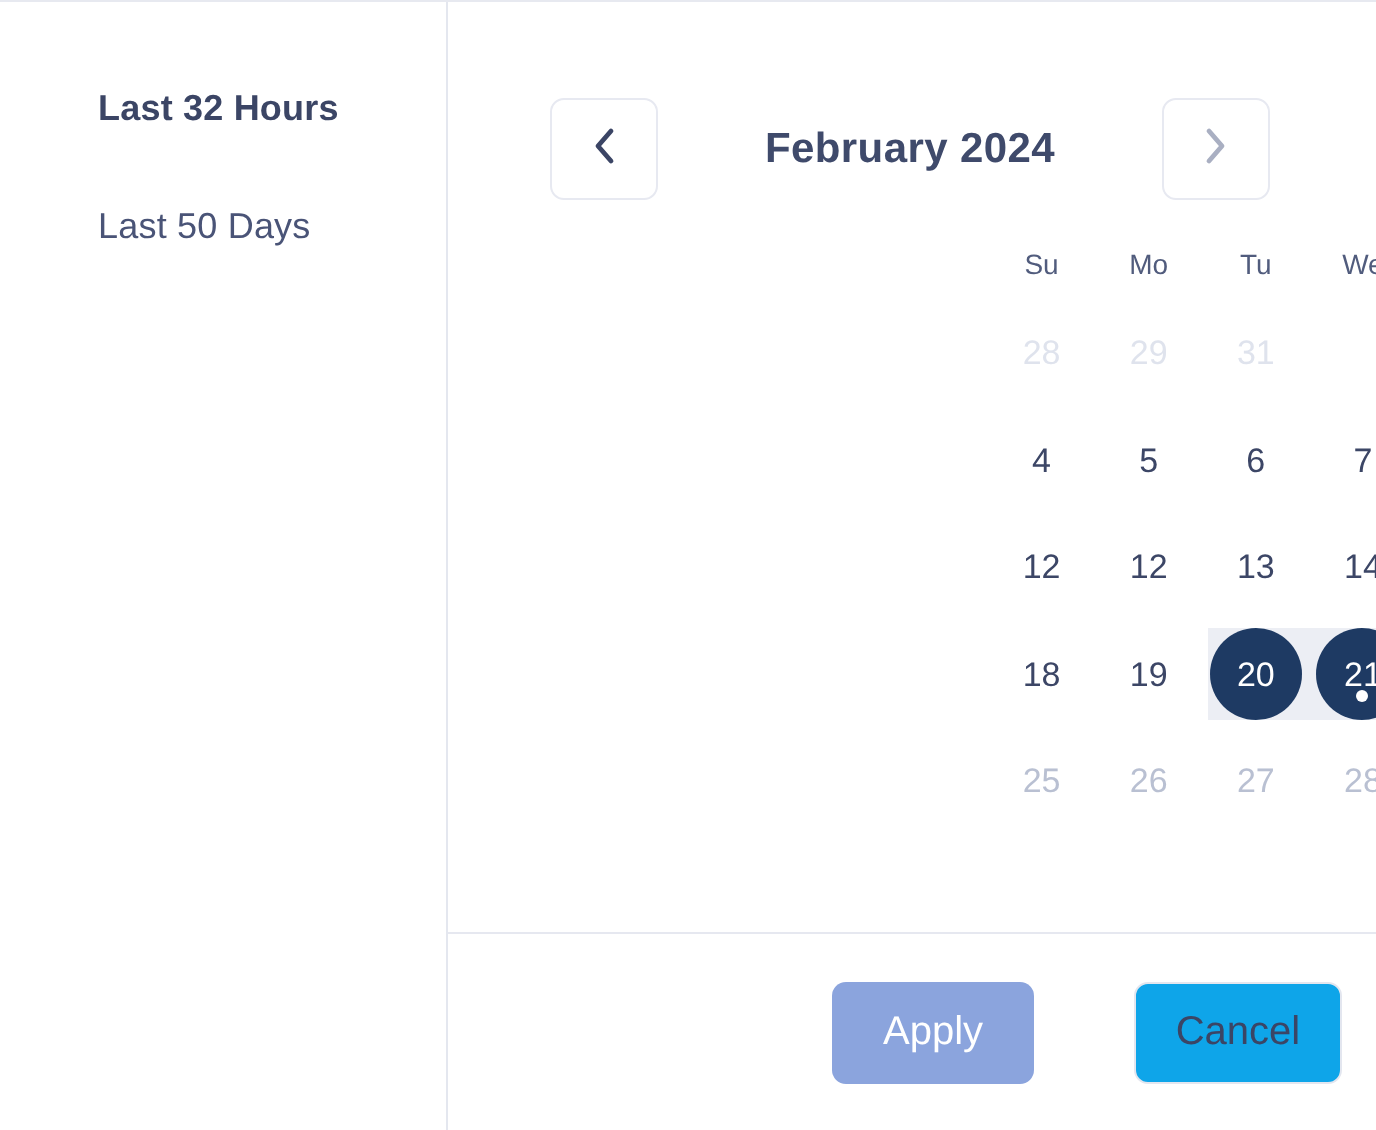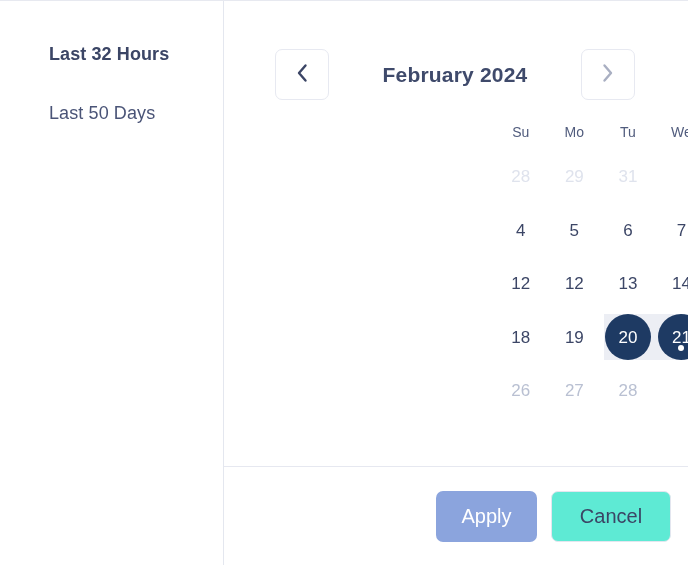--- a/index.html
+++ b/index.html
@@ -203,25 +203,26 @@
   }
   .btn-apply {
     width: 101px;
     height: 51px;
     background: #8ba4dd;
     color: #ffffff;
     border: none;
     margin-right: 14px;
   }
   .btn-cancel {
-    width: 120px;
+    width: 104px;
     height: 51px;
-    background: #5eead4;
+    background: #0ea5e9;
     color: #3b4565;
     border: 1px solid #e3e6ef;
+    margin-left: 36px;
   }
 </style>
 </head>
 <body>
 
 <div class="picker">
 
   <div class="sidebar" id="sidebar">
       <div class="preset active">Last 32 Hours</div>
       <div class="preset">Last 50 Days</div>
@@ -312,20 +313,23 @@
               </div>
               <div class="cell day selected sel-end">
                 <span class="band"></span>
                 <span class="circle"></span>
                 <span class="num">21</span>
                 <span class="today-dot"></span>
               </div>
             </div>
             <div class="grid-row">
               <div class="cell day disabled">
+                <span class="num">25</span>
+              </div>
+              <div class="cell day disabled">
                 <span class="num">26</span>
               </div>
               <div class="cell day disabled">
                 <span class="num">27</span>
               </div>
               <div class="cell day disabled">
                 <span class="num">28</span>
               </div>
             </div>
           </div>

